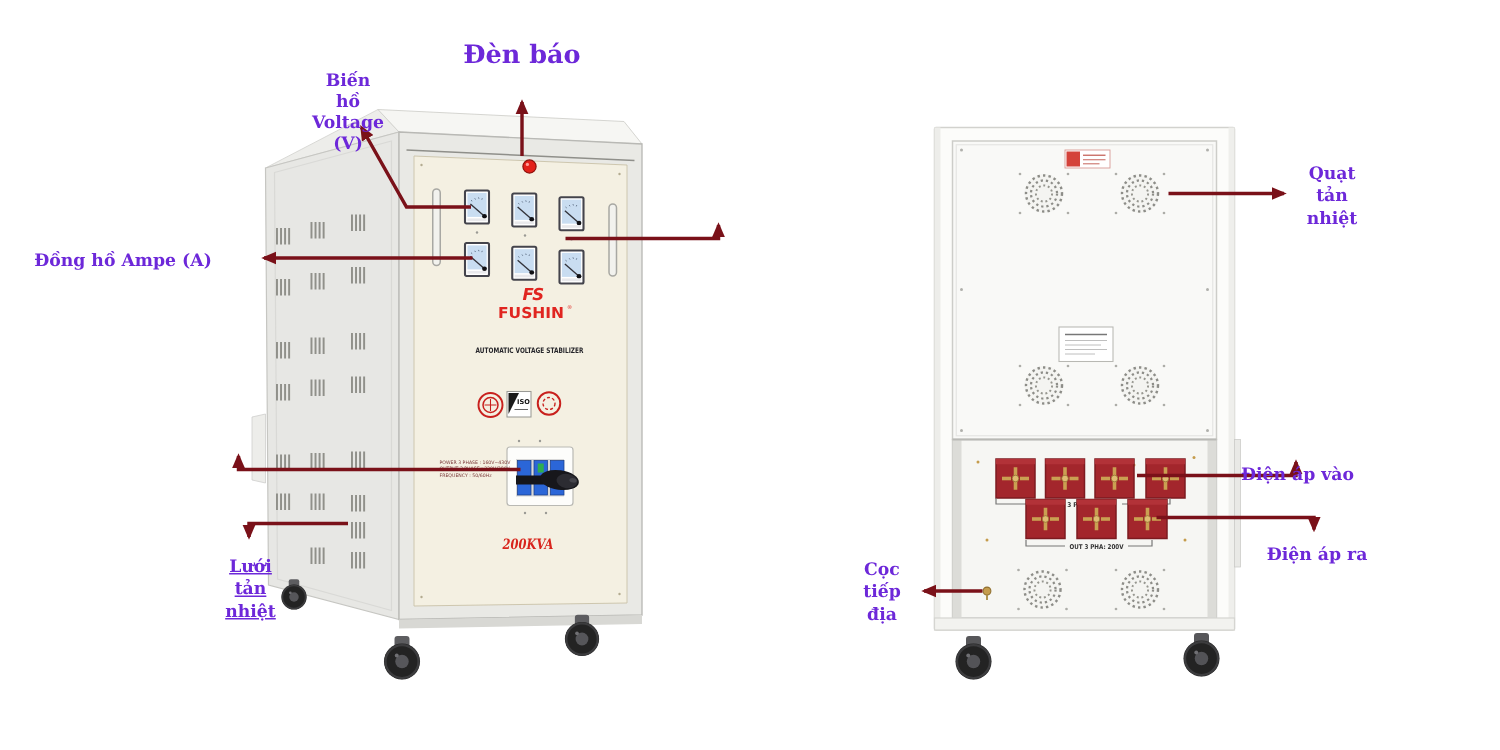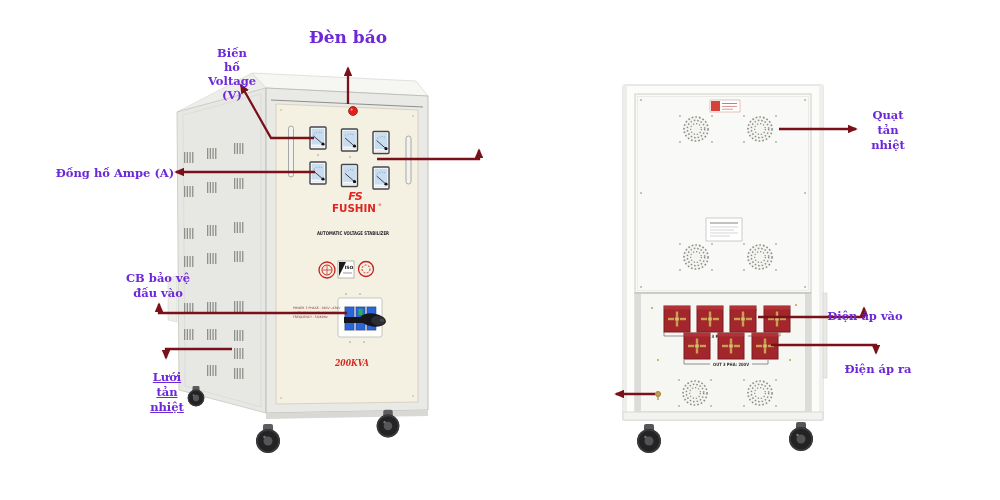--- a/index.html
+++ b/index.html
@@ -310,24 +310,25 @@
       <polyline points="771,345 876,345 876,353" marker-end="url(#ah)"></polyline>
       <polyline points="655,394 616,394" marker-end="url(#ah)"></polyline>
     </g>
   </svg>
 
   <div class="lbl" id="lbl-den-bao" style="left:280px;top:27px;width:136px;">Đèn báo</div>
   <div class="lbl" id="lbl-voltage" style="left:189px;top:46px;width:86px;">Biến
 hồ
 Voltage
 (V)</div>
-  <div class="lbl" style="left:52px;top:166px;width:126px;">Đồng hồ Ampe (A)</div>
-  <div class="lbl" style="left:108px;top:271px;width:100px;">CB bảo vệ
-đấu vào</div>
+  <div class="lbl" style="left:19px;top:166px;width:126px;">Đồng hồ Ampe (A)</div>
   <div class="lbl" style="left:137px;top:370px;width:60px;text-decoration:underline;">Lưới
 tản
 nhiệt</div>
   <div class="lbl" style="left:856px;top:108px;width:64px;">Quạt
 tản
 nhiệt</div>
   <div class="lbl" style="left:815px;top:280px;width:100px;margin-top:29px;">Điện áp vào</div>
   <div class="lbl" style="left:828px;top:362px;width:100px;">Điện áp ra</div>
+  <div class="lbl" style="left:558px;top:372px;width:60px;">Cọc
+tiếp
+địa</div>
 </div>
 
 </body></html>

